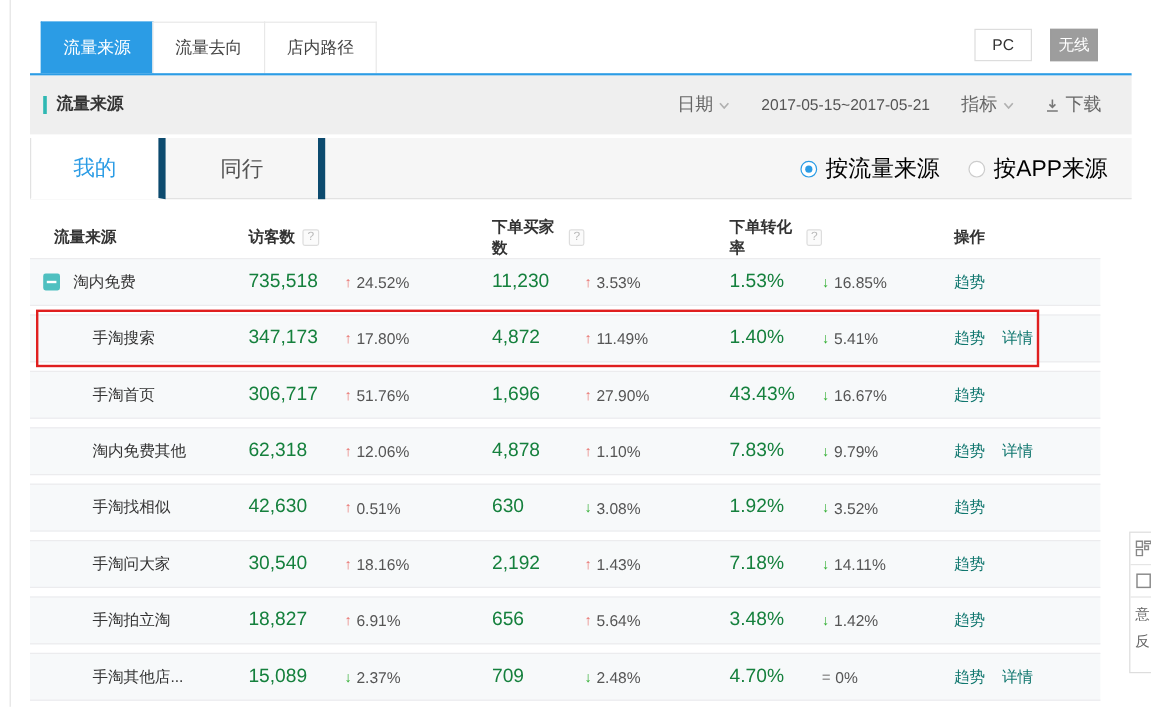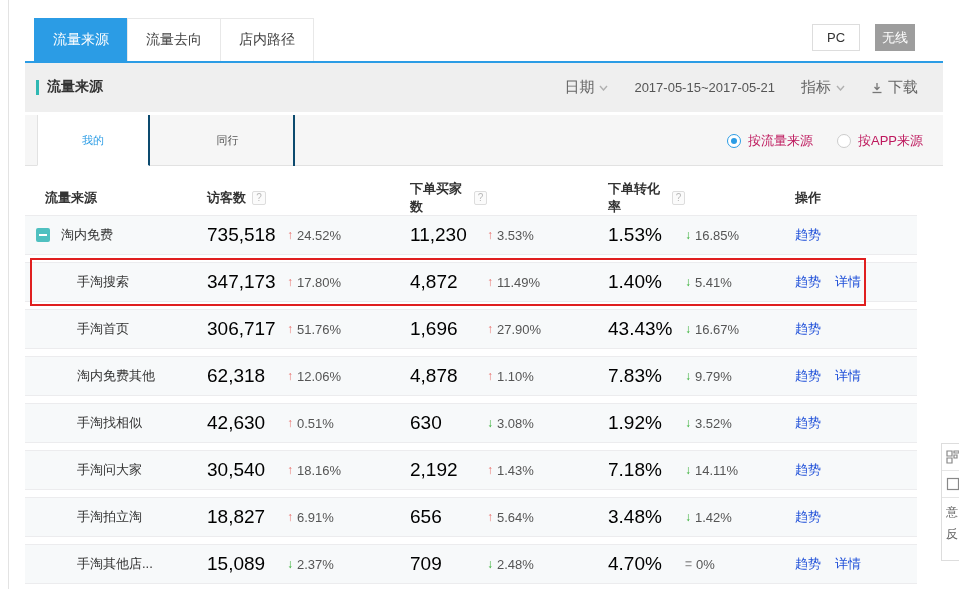--- a/index.html
+++ b/index.html
@@ -25,55 +25,55 @@
   .sec-mark { width:3px; height:15px; background:#2fb8b3; margin-right:8px; }
   .band-right { position:absolute; right:25px; top:0; height:49px; display:flex; align-items:center; gap:26px; }
   .band-item { display:flex; align-items:center; gap:5px; font-size:15px; color:#666; cursor:pointer; }
   .date-text { font-size:13px; color:#555; cursor:default; }
   .chev { width:9px; height:6px; }
   .dl-icon { width:12px; height:12px; }
 
   
   .strip { position:absolute; left:25px; top:115px; width:918px; height:51px; background:#f6f6f6; border-bottom:1px solid #e2e2e2; }
   .vtabs { position:absolute; left:0; top:0; height:51px; display:flex; }
-  .vtab { width:113px; height:51px; display:flex; align-items:center; justify-content:center; font-size:11px;
-    color:#555; border-right:2px solid #0c4a6e; cursor:pointer;margin-left:12px; }
+  .vtab { width:113px; height:51px; display:flex; align-items:center; justify-content:center; font-size:18px;
+    color:#555; border-right:6px solid #0c4a6e; cursor:pointer; }
   .vtab:first-child { border-left:1px solid #e2e2e2; }
   .vtab.active { background:#fff; color:#2b9ce5; border-bottom:1px solid #fff; width:113px; }
   .vtab:nth-child(2){ width:133px; }
   .radios { position:absolute; right:20px; top:0; height:51px; display:flex; align-items:center; gap:24px; }
-  .radio { display:flex; align-items:center; gap:7px; font-size:13px; color:#be185d; cursor:pointer; }
+  .radio { display:flex; align-items:center; gap:7px; font-size:19px; color:#000000; cursor:pointer; }
   .rdot { width:14px; height:14px; border-radius:50%; border:1px solid #ccc; background:#fff; position:relative; }
   .radio.selected .rdot { border-color:#2b9ce5; }
   .radio.selected .rdot::after { content:""; position:absolute; left:3px; top:3px; width:6px; height:6px; border-radius:50%; background:#2b9ce5; }
 
   
   .thead { position:absolute; left:25px; top:180px; width:892px; height:32px; display:grid;
     grid-template-columns:182px 80px 123px 77px 121px 77px 110px 1fr; align-items:center; }
   .th { font-size:13px; font-weight:bold; color:#333; display:flex; align-items:center; }
   .th.first { padding-left:20px; }
   .qbadge { width:14px; height:14px; margin-left:6px; border:1px solid #ddd; background:#fbfbfb; border-radius:2px;
     color:#b9b9b9; font-size:10px; line-height:12px; text-align:center; font-weight:normal; cursor:pointer; }
   .tbody { position:absolute; left:25px; top:215px; width:892px; }
   .trow { display:grid; grid-template-columns:182px 80px 123px 77px 121px 77px 110px 1fr; align-items:center;
     height:40px; margin-bottom:7px; background:#f7f9fa; border-top:1px solid #ececee; border-bottom:1px solid #ececee; position:relative; }
   .trow.hl::after { content:""; position:absolute; left:5px; right:51px; top:-5px; bottom:-5px; border:2px solid #e01f1f; pointer-events:none; }
   .name-cell { display:flex; align-items:center; font-size:13px; color:#333; }
   .name-cell.lvl0 { padding-left:11px;text-align:right; }
   .name-cell.lvl1 { padding-left:52px; }
   .collapse { width:14px; height:14px; background:#4fc0c0; border-radius:2px; margin-right:11px; position:relative; cursor:pointer; flex:0 0 auto; }
   .collapse::after { content:""; position:absolute; left:3px; top:6px; width:8px; height:2px; background:#fff; }
-  .num { font-size:19px; color:#000000; }
+  .num { font-size:16px; color:#15803d; }
   .chg { font-size:13px; color:#555; display:flex; align-items:center; gap:4px; }
   .arrow { font-weight:bold; font-size:12px; }
   .arrow.up { color:#e9726e; }
   .arrow.down { color:#33af33; }
   .arrow.eq { color:#9a9a9a; }
   .act-cell { display:flex; gap:14px; }
-  .act-link { font-size:13px; color:#1d4ed8; text-decoration:none; cursor:pointer;text-align:right; }
+  .act-link { font-size:13px; color:#0f766e; text-decoration:none; cursor:pointer;text-align:right; }
 
   
   .side-widget { position:absolute; left:941px; top:443px; width:30px; height:118px; background:#fff;
     border:1px solid #ddd; display:flex; flex-direction:column; align-items:flex-start; padding:6px 0 0 4px; gap:6px; }
   .sw-icon { width:14px; height:14px; flex:0 0 auto; }
   .sw-sep { width:22px; height:1px; background:#e5e5e5; margin-left:-4px; }
   .sw-char { font-size:12px; color:#666; line-height:16px; }
 </style>
 </head>
 <body>

